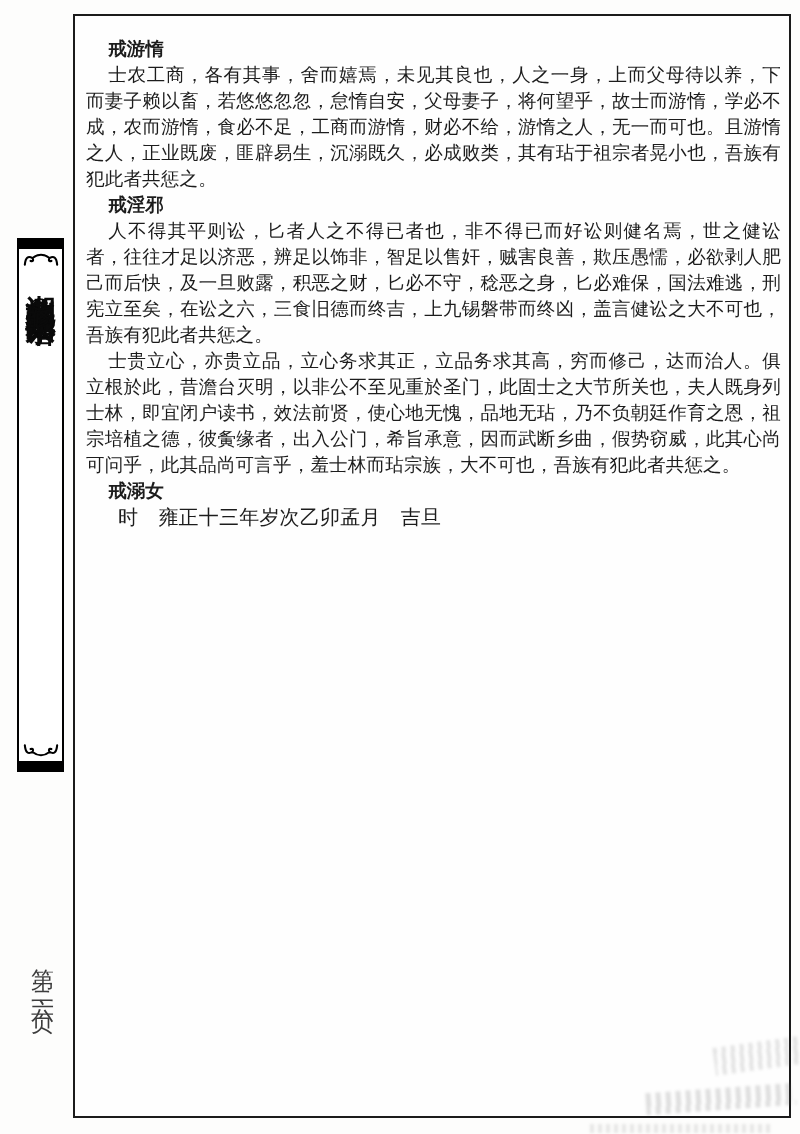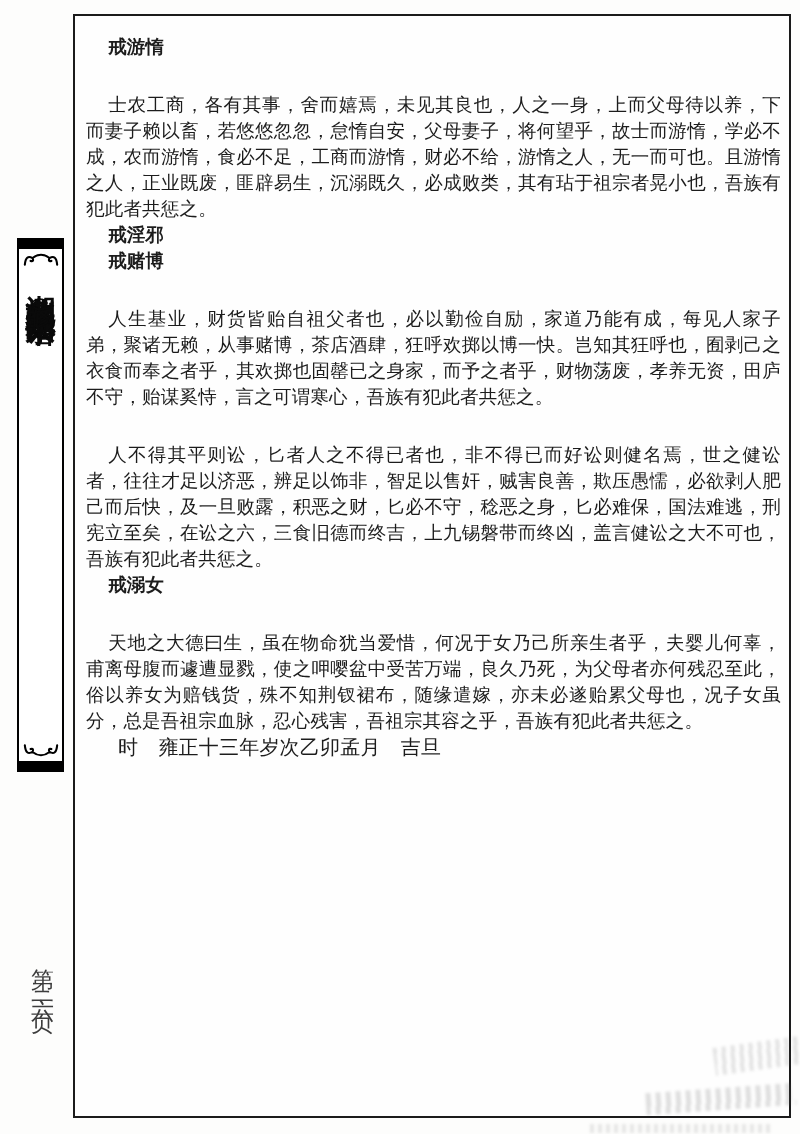--- a/index.html
+++ b/index.html
@@ -14,36 +14,34 @@
   }
 
   
   .frame {
     position: absolute;
     left: 73px; top: 14px;
     width: 718px; height: 1104px;
     border: 2px solid #1b1b1b;
     padding: 20px 8px 10px 11px;
     background: #fefefe;
-    font-family: Liberation Mono, monospace;
   }
   .jie { margin: 0; }
   .jie-title {
     font-size: 18.5px;
     line-height: 26px;
     font-weight: 600;
     margin-left: 1.2em;
   }
   .jie-body {
     font-size: 18.5px;
     line-height: 26px;
     text-align: justify;
     text-indent: 1.2em;
     letter-spacing: 0.2px;
-    margin-top: 32px;
   }
   .date-line {
     font-size: 20px;
     line-height: 26px;
     text-indent: 1.6em;
     letter-spacing: 0.2px;
   }
 
   
   .spine {
@@ -152,35 +150,31 @@
   <div id="sections">
   <section class="jie">
     <h2 class="jie-title">戒游惰</h2>
     <p class="jie-body">士农工商，各有其事，舍而嬉焉，未见其良也，人之一身，上而父母待以养，下而妻子赖以畜，若悠悠忽忽，怠惰自安，父母妻子，将何望乎，故士而游惰，学必不成，农而游惰，食必不足，工商而游惰，财必不给，游惰之人，无一而可也。且游惰之人，正业既废，匪辟易生，沉溺既久，必成败类，其有玷于祖宗者晃小也，吾族有犯此者共惩之。</p>
   </section>
 
   <section class="jie">
     <h2 class="jie-title">戒淫邪</h2>
   </section>
 
-  <section class="jie">
-    <h2 class="jie-title">戒赌博</h2>
-    <p class="jie-body">人生基业，财货皆贻自祖父者也，必以勤俭自励，家道乃能有成，每见人家子弟，聚诸无赖，从事赌博，茶店酒肆，狂呼欢掷以博一快。岂知其狂呼也，囿剥己之衣食而奉之者乎，其欢掷也固罄已之身家，而予之者乎，财物荡废，孝养无资，田庐不守，贻谋奚恃，言之可谓寒心，吾族有犯此者共惩之。</p>
-  </section>
 
   <section class="jie">
     <p class="jie-body">人不得其平则讼，匕者人之不得已者也，非不得已而好讼则健名焉，世之健讼者，往往才足以济恶，辨足以饰非，智足以售奸，贼害良善，欺压愚懦，必欲剥人肥己而后快，及一旦败露，积恶之财，匕必不守，稔恶之身，匕必难保，国法难逃，刑宪立至矣，在讼之六，三食旧德而终吉，上九锡磐带而终凶，盖言健讼之大不可也，吾族有犯此者共惩之。</p>
   </section>
 
   <section class="jie">
+    <p class="jie-body">士贵立心，亦贵立品，立心务求其正，立品务求其高，穷而修己，达而治人。俱立根於此，昔澹台灭明，以非公不至见重於圣门，此固士之大节所关也，夫人既身列士林，即宜闭户读书，效法前贤，使心地无愧，品地无玷，乃不负朝廷作育之恩，祖宗培植之德，彼夤缘者，出入公门，希旨承意，因而武断乡曲，假势窃威，此其心尚可问乎，此其品尚可言乎，羞士林而玷宗族，大不可也，吾族有犯此者共惩之。</p>
   </section>
 
   <section class="jie">
     <h2 class="jie-title">戒溺女</h2>
-    <p class="jie-body">天地之大德曰生，虽在物命犹当爱惜，何况于女乃己所亲生者乎，夫婴儿何辜，甫离母腹而遽遭显戮，使之呷嘤盆中受苦万端，良久乃死，为父母者亦何残忍至此，俗以养女为赔钱货，殊不知荆钗裙布，随缘遣嫁，亦未必遂贻累父母也，况子女虽分，总是吾祖宗血脉，忍心残害，吾祖宗其容之乎，吾族有犯此者共惩之。</p>
   </section>
 
   <section class="jie">
   </section>
 </div>
   <div class="date-line">时　雍正十三年岁次乙卯孟月　吉旦</div>
 
 </main>
 
 <div class="artifact artifact-1"></div>

